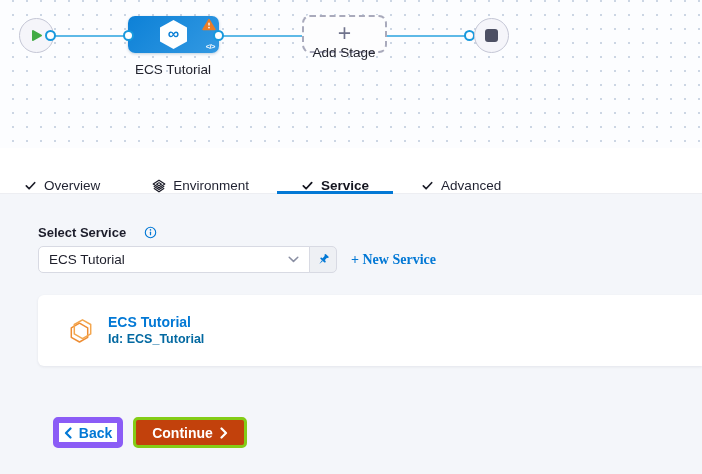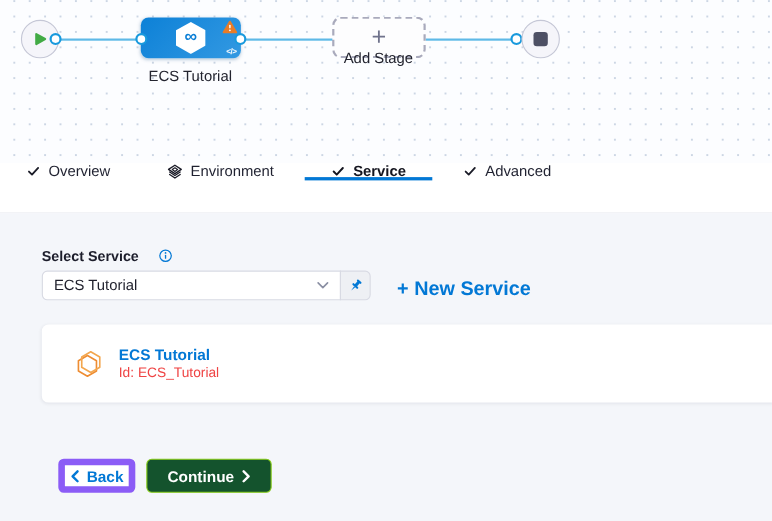--- a/index.html
+++ b/index.html
@@ -50,21 +50,21 @@
     position:absolute; left:302px; top:15px; width:85px; height:38px;
     border:2px dashed #a9aabc; border-radius:8px; background:#fdfdfe;
     display:flex; align-items:center; justify-content:center; cursor:pointer;
   }
   .add-stage span { font-size:23px; font-weight:300; color:#70738c; line-height:1; margin-top:-2px; }
 
   
   .tabbar {
     position:absolute; left:0; top:148px; width:702px; height:46px;
     background:#fff; border-bottom:1px solid #edeef2;
-    display:flex; align-items:flex-start; gap:4px;
+    display:flex; align-items:flex-end; gap:4px;
   }
   .tab {
     position:relative; display:flex; align-items:center; justify-content:center;
     gap:7px; padding:0 24px; font-size:13.5px; color:#1f2130; cursor:pointer; white-space:nowrap;
   }
   .tab.active { font-weight:700; color:#14151f; }
   .tab.active::after {
     content:""; position:absolute; left:0; right:0; bottom:-1px; height:3px; background:#0278d5;
   }
   .tab svg { flex:none; }
@@ -80,39 +80,39 @@
     background:#fff; border:1px solid #d8dae3; border-radius:5px 0 0 5px;
     display:flex; align-items:center; padding:0 10px; cursor:pointer;
   }
   .select-box .value { flex:1; font-size:13.5px; color:#1e1f2b; }
   .pin-btn {
     position:absolute; left:309px; top:52px; width:28px; height:27px;
     background:#eef0f4; border:1px solid #d8dae3; border-radius:0 5px 5px 0;
     display:flex; align-items:center; justify-content:center; cursor:pointer;
   }
   .new-service {
-    position:absolute; left:361px; top:58px;
-    font-size:18px; font-weight:700; color:#0278d5; cursor:pointer;
+    position:absolute; left:351px; top:58px;
+    font-size:14px; font-weight:700; color:#0278d5; cursor:pointer;font-family:Liberation Serif, serif;
   }
   .service-card {
     position:absolute; left:38px; top:101px; width:664px; height:71px;
     background:#fff; border-radius:6px 0 0 6px;
     box-shadow:0 1px 3px rgba(40,41,61,.08); cursor:pointer;
   }
   .service-card .svc-icon { position:absolute; left:29px; top:21px; }
   .svc-name { position:absolute; left:70px; top:19px; font-size:14px; font-weight:700; color:#0278d5; }
-  .svc-id   { position:absolute; left:70px; top:37px; font-size:12.5px; color:#ef4444; }
+  .svc-id   { position:absolute; left:70px; top:37px; font-size:12.5px; color:#0369a1;font-weight:bold; }
 
   .btn {
     position:absolute; top:223px; height:31px; border-radius:5px;
     display:flex; align-items:center; justify-content:center; gap:7px;
     font-size:14px; font-weight:700; cursor:pointer;
   }
   .btn-back { left:53px; width:70px; background:#fff; border:6px solid #8b5cf6; color:#0278d5; }
-  .btn-continue { left:133px; width:114px; background:#14532d; border:1px solid #84cc16; color:#fff; }
+  .btn-continue { left:133px; width:114px; background:#c2410c; border:3px solid #84cc16; color:#fff; }
 </style>
 </head>
 <body>
 
 <div class="root">
 
   <div class="canvas">
 
     <div class="edge" style="left:50px;width:78px;"></div>
     <div class="edge" style="left:219px;width:85px;"></div>

